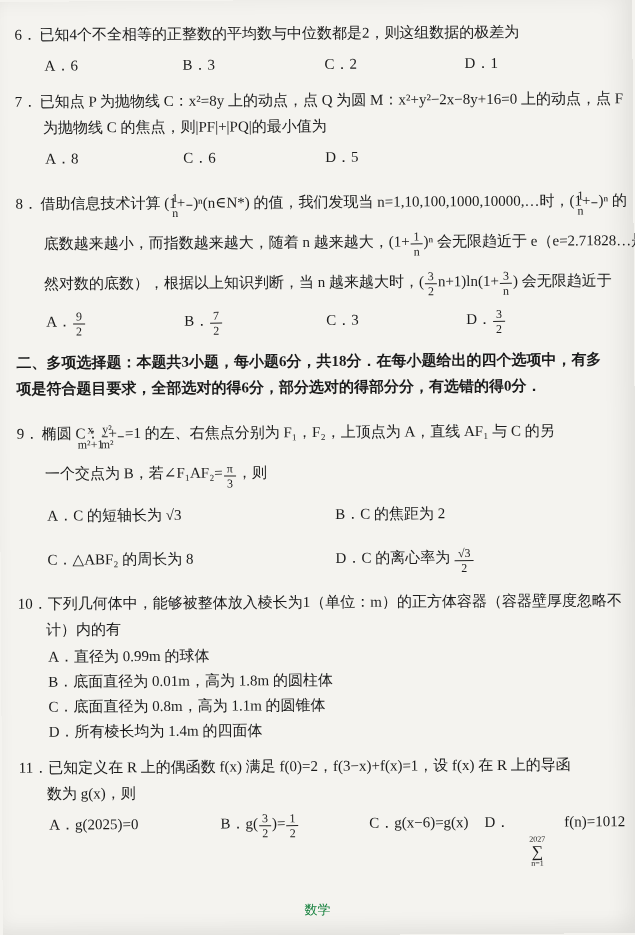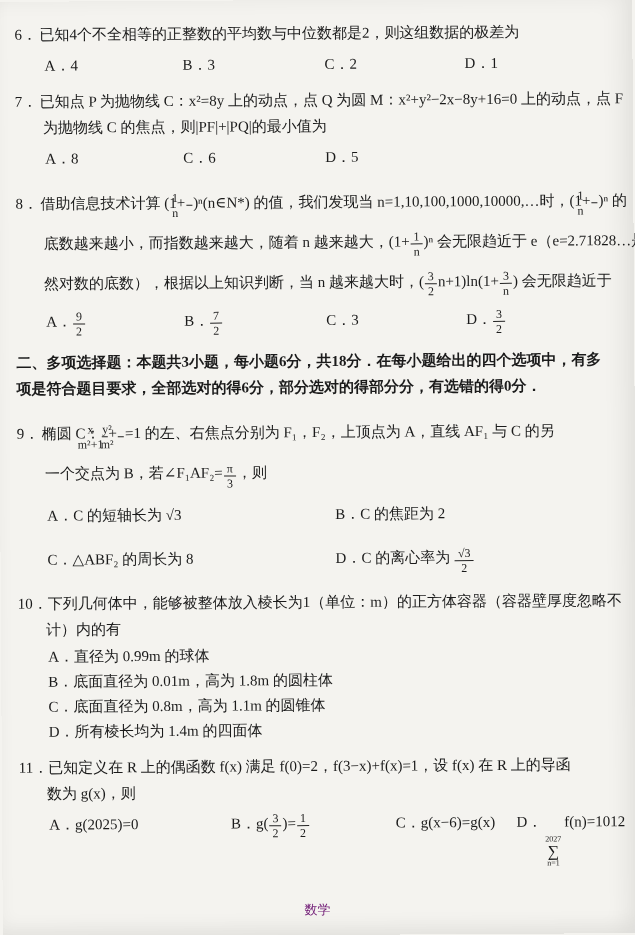--- a/index.html
+++ b/index.html
@@ -32,36 +32,36 @@
   .roww .opt:nth-child(2){width:148px;margin-left:44px;}
   .roww .opt:nth-child(3){width:146px;text-align:center;}
   .roww .opt:nth-child(4){flex:1;text-align:right;}
   .grid2{display:grid;grid-template-columns:288px 1fr;row-gap:12px;padding-left:30px;line-height:32px;margin-top:6px;white-space:nowrap;}
   .vlist{display:block;padding-left:30px;margin-top:2px;}
   .vlist .opt{display:block;line-height:25px;white-space:nowrap;}
   .section-header{font-weight:700;line-height:25px;margin:12px 0 12px 0;}
   .frac{display:inline-block;vertical-align:-0.62em;text-align:center;line-height:1;margin:0 1px;}
   .frac .num{display:block;padding:0 3px 1px;border-bottom:1px solid #222;font-size:12px;}
   .frac .den{display:block;padding:1px 3px 0;font-size:12px;}
-  .bigsum{display:inline-flex;flex-direction:column;align-items:center;vertical-align:-1.0em;line-height:1;margin:0 3px;}
+  .bigsum{display:inline-flex;flex-direction:column;align-items:center;vertical-align:-1.0em;line-height:1;margin:0 19px;}
   .bigsum .lim{font-size:8px;line-height:1.1;}
   .bigsum .sig{font-size:16px;line-height:0.95;}
-  .footer{position:absolute;bottom:16px;left:0;width:100%;text-align:center;font-size:13px;color:#701a75;}
+  .footer{position:absolute;bottom:16px;left:0;width:100%;text-align:center;font-size:13px;color:#15803d;}
 </style>
 </head>
 <body>
 
 <div class="sheet">
 
   <div class="question">
     <div class="stem">
       <div class="line first"><span class="qnum">6．</span><span>已知4个不全相等的正整数的平均数与中位数都是2，则这组数据的极差为</span></div>
     </div>
     <div class="options row4">
-      <span class="opt">A．4</span>
+      <span class="opt">A．6</span>
       <span class="opt">B．3</span>
       <span class="opt">C．2</span>
       <span class="opt">D．1</span>
     </div>
   </div>
 
   <div class="question" style="margin-bottom:12px;">
     <div class="stem">
       <div class="line first"><span class="qnum">7．</span><span>已知点 P 为抛物线 C：x²=8y 上的动点，点 Q 为圆 M：x²+y²−2x−8y+16=0 上的动点，点 F</span></div>
       <div class="line"><span>为抛物线 C 的焦点，则|PF|+|PQ|的最小值为</span></div>

